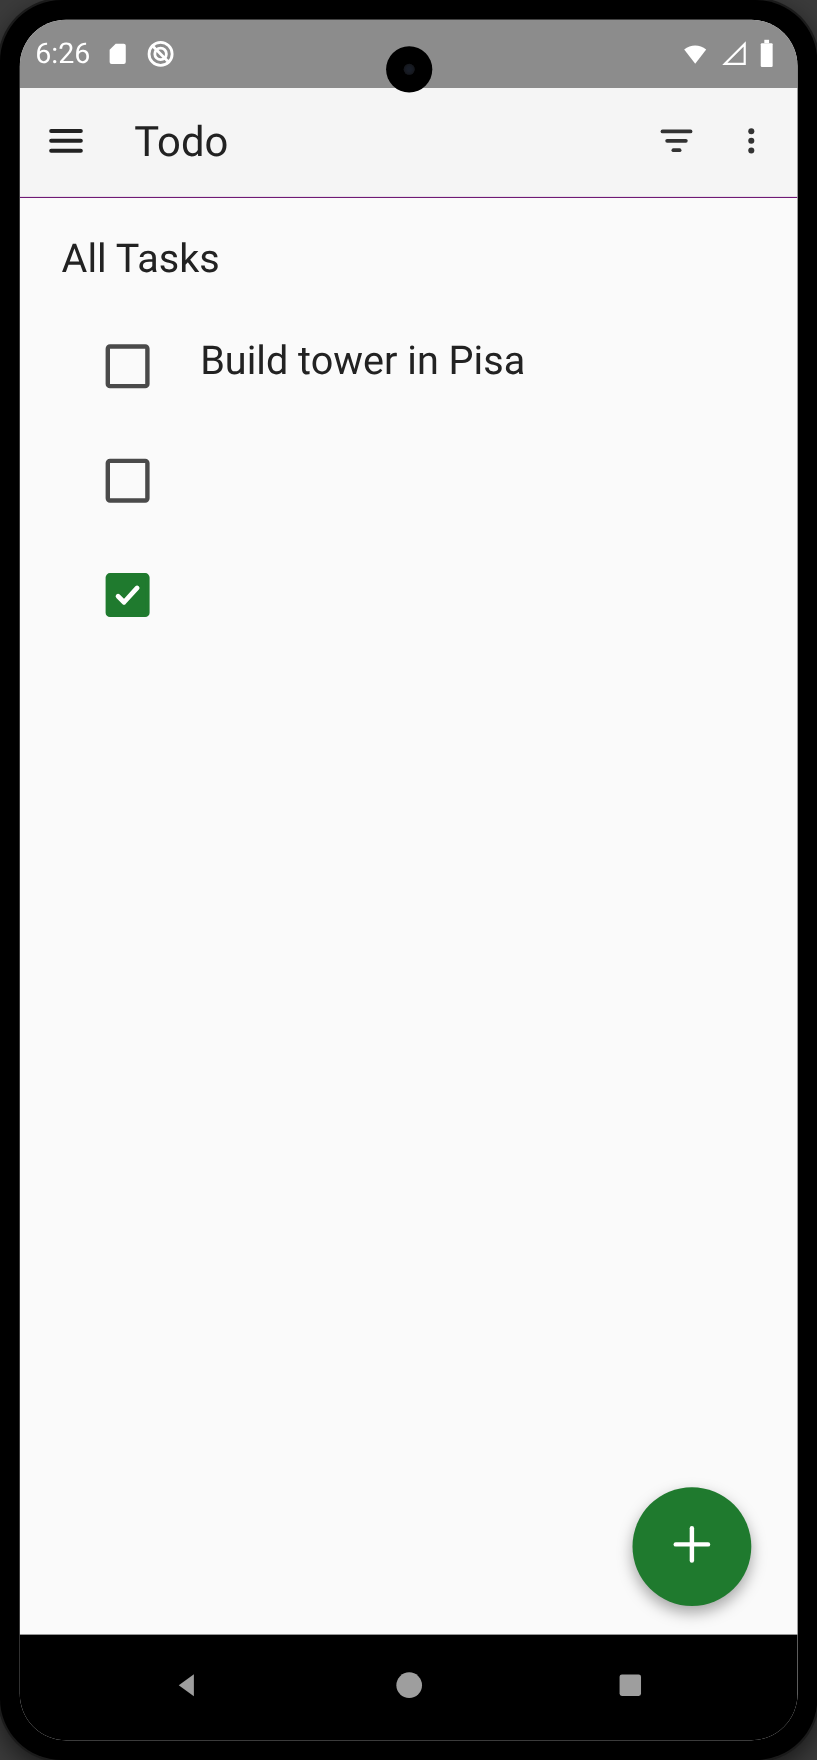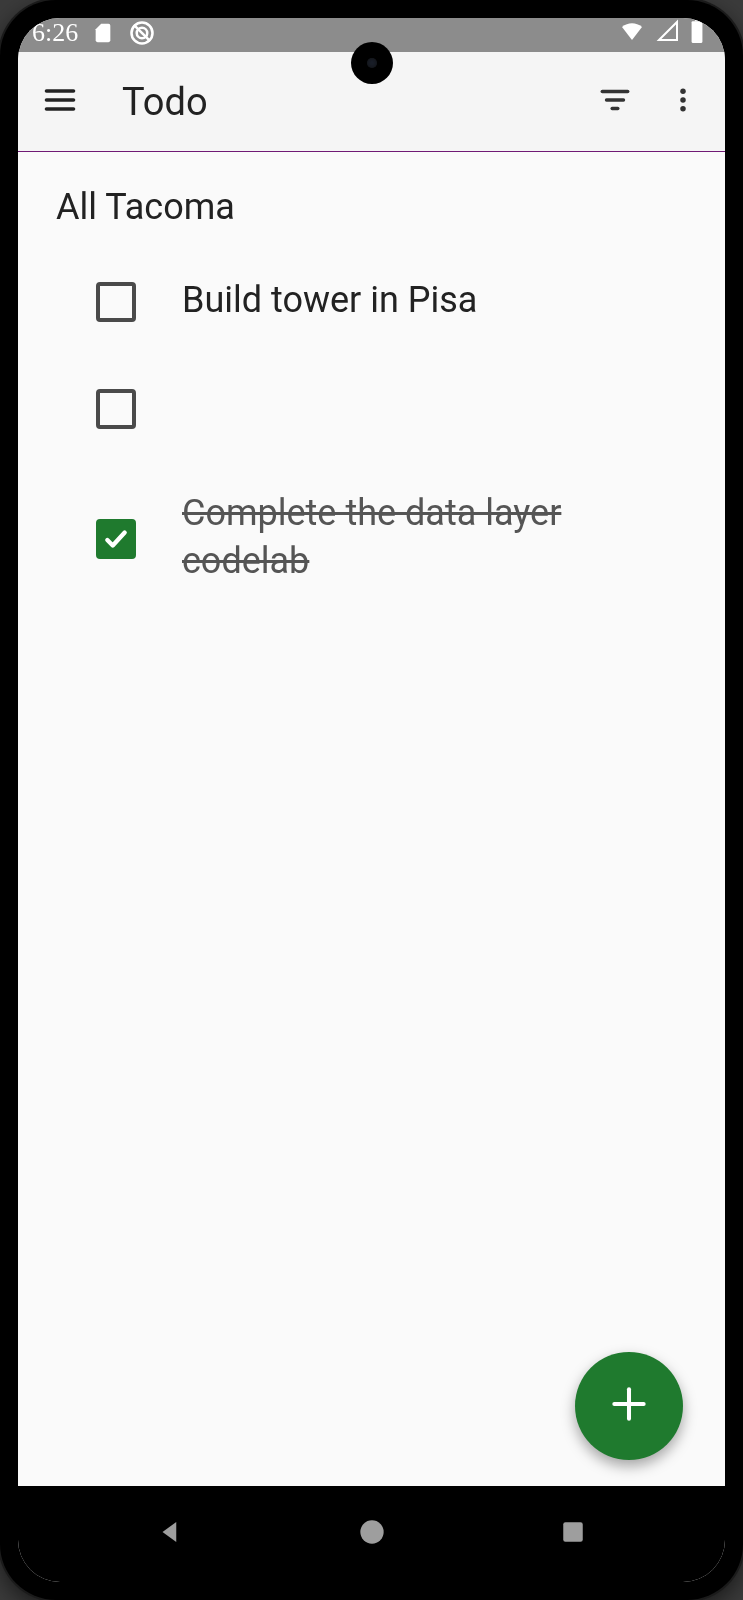--- a/index.html
+++ b/index.html
@@ -45,31 +45,30 @@
       justify-content: center;
     }
     .camera-cutout::after{
       content:"";
       width:10px;height:10px;border-radius:50%;
       background:#1a1f2a;
       box-shadow:0 0 4px #111 inset;
     }
     
     .status-bar {
-      height: 34px;
+      height: 62px;
       background: #8c8c8c;
       display: flex;
-      align-items: flex-start;
+      align-items: center;
       justify-content: space-between;
       padding: 0 20px 0 14px;
       color: #fff;
       font-size: 26px;
       font-weight: 400;
       z-index: 40;
-      font-family: Liberation Serif, serif;
     }
     .status-left { display:flex; align-items:center; gap:14px; }
     .status-right { display:flex; align-items:center; gap:8px; }
     .status-bar svg { display:block; }
     
     .app-bar {
       height: 100px;
       background: #f5f5f5;
       display: flex;
       align-items: center;
@@ -100,21 +99,21 @@
       padding: 28px 0 0 0;
       overflow-y: auto;
     }
     .section-title {
       font-size: 36px;
       color: #222;
       padding: 6px 38px 18px 38px;
     }
     .task-row {
       display:flex;
-      align-items:center;
+      align-items:flex-end;
       padding: 30px 38px 30px 78px;
       gap: 46px;
     }
     .checkbox {
       width: 40px;
       height: 40px;
       border: 4px solid #4a4a4a;
       border-radius: 4px;
       flex-shrink: 0;
       display:flex;
@@ -241,42 +240,41 @@
           <svg width="30" height="30" viewBox="0 0 24 24" fill="#333">
               <circle cx="12" cy="5" r="2.2"></circle>
               <circle cx="12" cy="12" r="2.2"></circle>
               <circle cx="12" cy="19" r="2.2"></circle>
             </svg>
         </span>
       </div>
     </div>
 
     <div class="content">
-      <div class="section-title">All Tacoma</div>
+      <div class="section-title">All Tasks</div>
 
       <div class="task-row">
         <div class="checkbox">
           
         </div>
         <div class="task-label">Build tower in Pisa</div>
       </div>
 
       <div class="task-row">
         <div class="checkbox">
           
         </div>
       </div>
 
       <div class="task-row">
         <div class="checkbox checked">
           <svg width="26" height="26" viewBox="0 0 24 24" fill="none" stroke="#fff" stroke-width="4" stroke-linecap="round" stroke-linejoin="round">
               <polyline points="4 13 9 18 20 6"></polyline>
             </svg>
         </div>
-        <div class="task-label done">Complete the data layer codelab</div>
       </div>
     </div>
 
     <div class="fab">
       <span>
         <svg width="44" height="44" viewBox="0 0 24 24" fill="none" stroke="#fff" stroke-width="2.2" stroke-linecap="round">
             <line x1="12" y1="4" x2="12" y2="20"></line>
             <line x1="4" y1="12" x2="20" y2="12"></line>
           </svg>
       </span>

